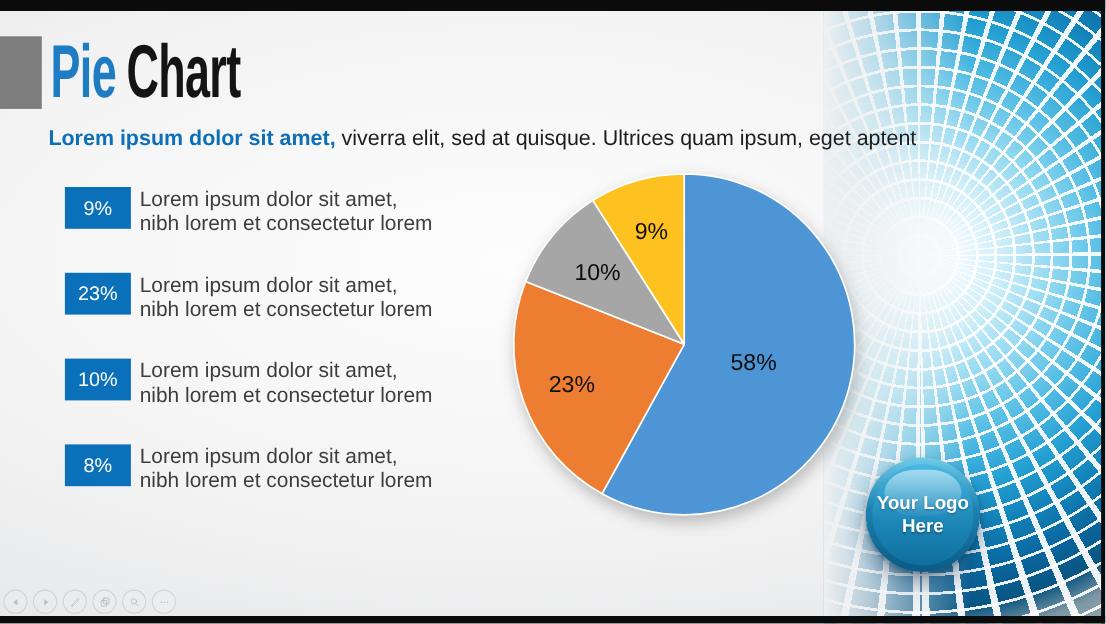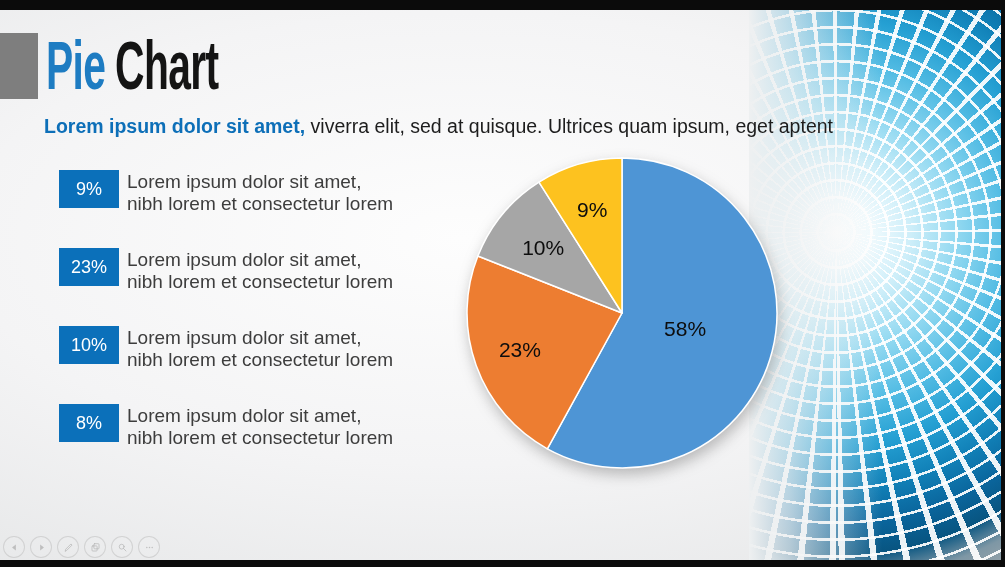--- a/index.html
+++ b/index.html
@@ -158,20 +158,28 @@
       <path d="M160,160 L160.00,5.00 A155,155 0 1 1 85.33,295.83 Z" fill="#4e95d5" stroke="#ffffff" stroke-width="1.5" stroke-linejoin="round"></path>
       <text x="223.1" y="183.2" text-anchor="middle">58%</text>
       <path d="M160,160 L85.33,295.83 A155,155 0 0 1 15.88,102.94 Z" fill="#ed7d31" stroke="#ffffff" stroke-width="1.5" stroke-linejoin="round"></path>
       <text x="57.9" y="203.8" text-anchor="middle">23%</text>
       <path d="M160,160 L15.88,102.94 A155,155 0 0 1 76.95,29.13 Z" fill="#a6a6a6" stroke="#ffffff" stroke-width="1.5" stroke-linejoin="round"></path>
       <text x="81.2" y="101.8" text-anchor="middle">10%</text>
       <path d="M160,160 L76.95,29.13 A155,155 0 0 1 160.00,5.00 Z" fill="#fdc21f" stroke="#ffffff" stroke-width="1.5" stroke-linejoin="round"></path>
       <text x="130.2" y="64.3" text-anchor="middle">9%</text>
     </svg>
 
+  <div class="logo-badge">
+    <div class="logo-inner">
+      <div class="logo-text">
+        <div>Your Logo</div>
+        <div>Here</div>
+      </div>
+    </div>
+  </div>
 
   <div class="controls">
     <div class="ctrl">
       <svg viewBox="0 0 24 24">
           <path class="filled" d="M14.5 6.5l-7 5.5 7 5.5z"></path>
         </svg>
     </div>
     <div class="ctrl">
       <svg viewBox="0 0 24 24">
           <path class="filled" d="M9.5 6.5l7 5.5-7 5.5z"></path>

